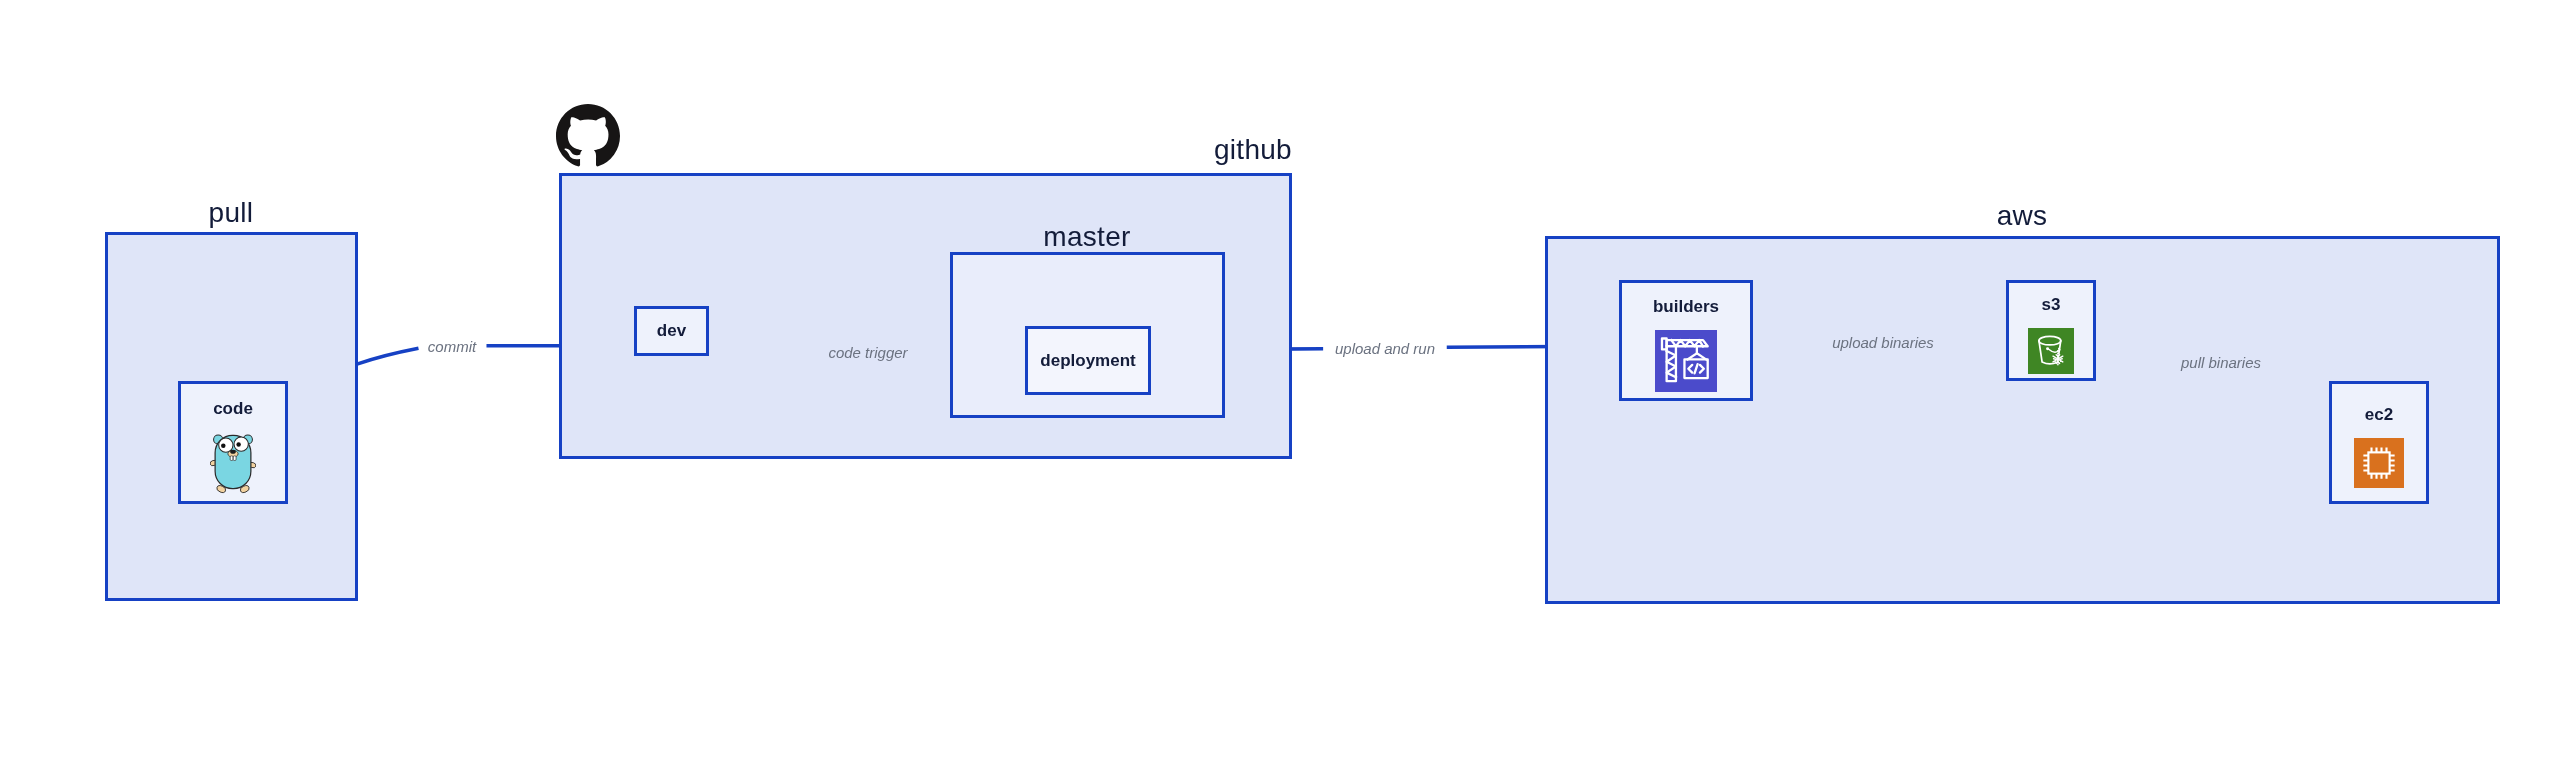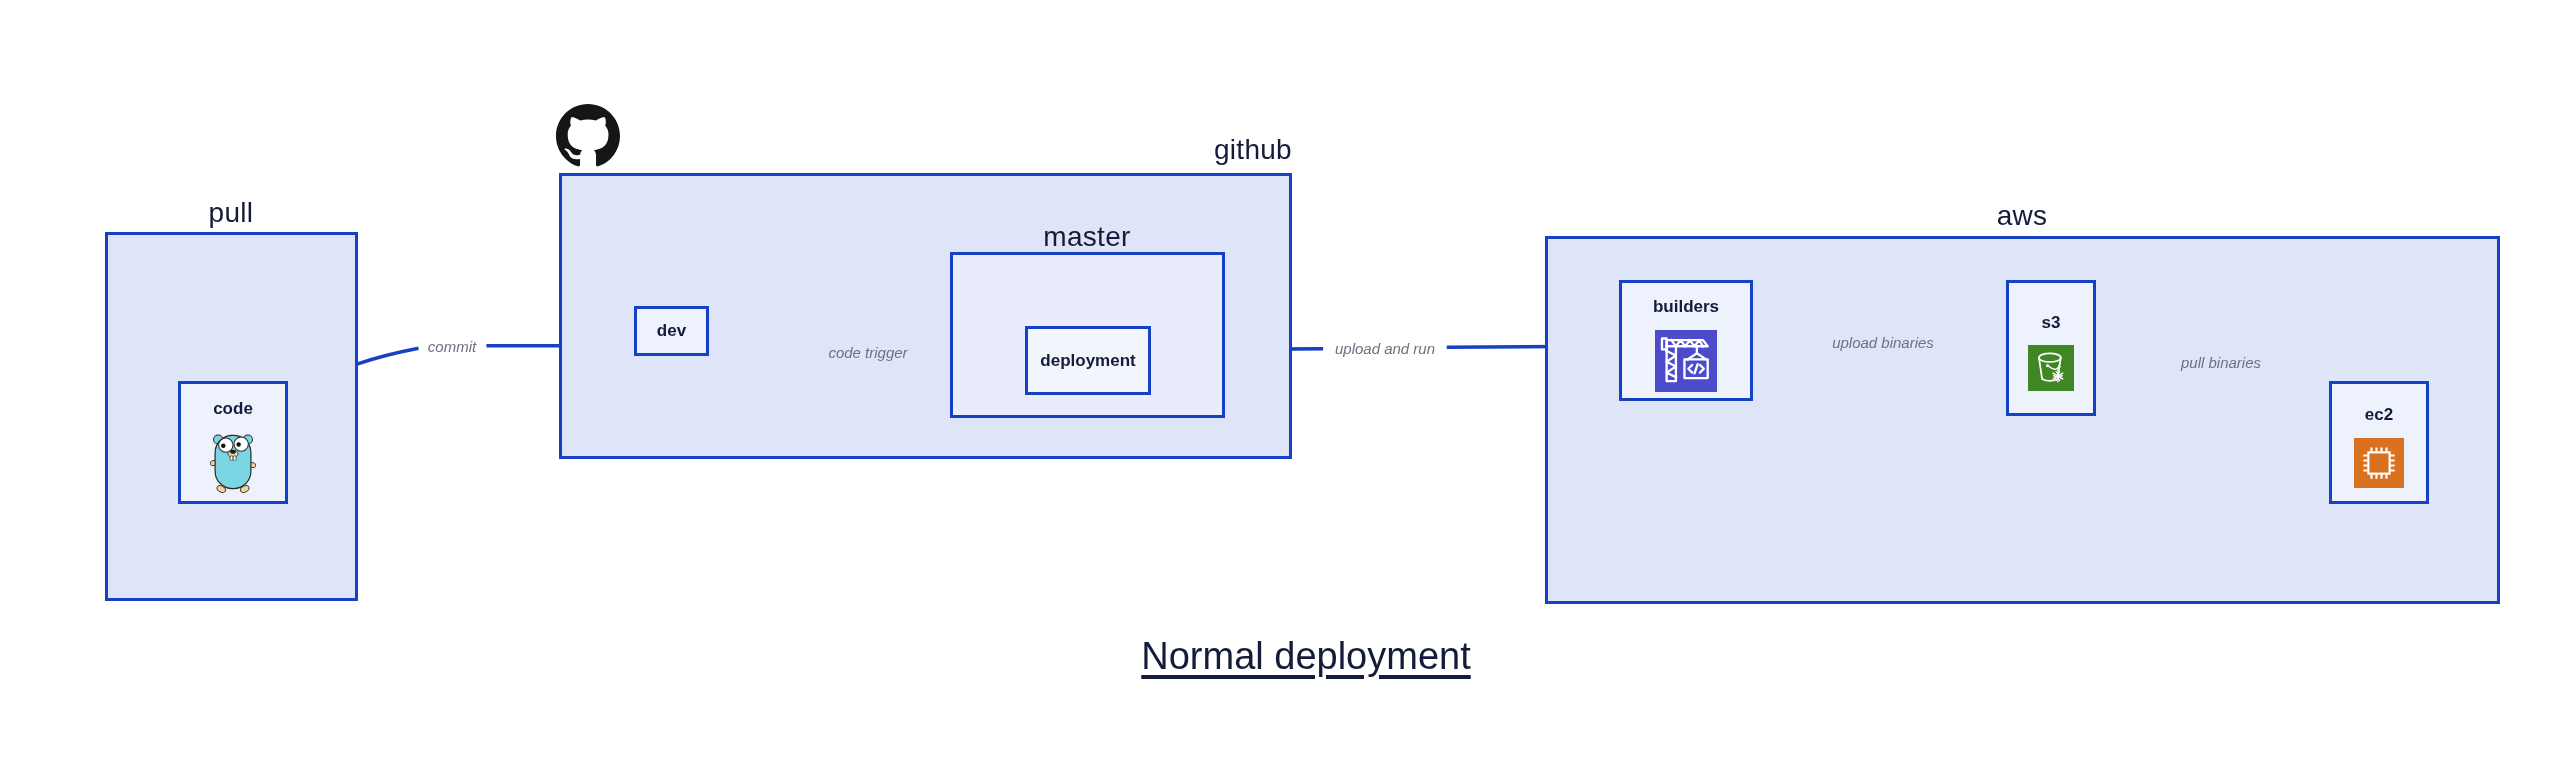--- a/index.html
+++ b/index.html
@@ -142,21 +142,21 @@
         <rect x="38" y="38" width="30" height="24"></rect>
       </g>
       <g stroke="#ffffff" stroke-width="3" fill="none" stroke-linecap="round" stroke-linejoin="round">
         <path d="M48 45 L43 50 L48 55"></path>
         <path d="M58 45 L63 50 L58 55"></path>
         <path d="M55 44 L51 56"></path>
       </g>
     </svg>
   </div>
 
-  <div class="node pad-top" style="left:2006px;top:280px;width:90px;height:136px;">
+  <div class="node pad-top" style="left:2006px;top:280px;width:90px;height:101px;">
     <span class="node-label">s3</span>
     <svg class="icon-tile" width="46" height="46" viewBox="0 0 80 80">
       <rect x="0" y="0" width="80" height="80" fill="var(--s3-bg)"></rect>
       <g stroke="#ffffff" fill="none" stroke-width="3" stroke-linecap="round">
 
         <ellipse cx="38" cy="22" rx="19" ry="7.5"></ellipse>
         <path d="M19 22 L24.5 59 Q38 66 51.5 59 L57 22"></path>
 
         <circle cx="34" cy="36" r="2.6" fill="#ffffff" stroke="none"></circle>
         <path d="M36 37 Q48 47 55 38" stroke-width="2.6"></path>
@@ -188,16 +188,15 @@
       </g>
     </svg>
   </div>
 
   <span class="edge-label" style="left:452px;top:346px;">commit</span>
   <span class="edge-label" style="left:868px;top:352px;">code trigger</span>
   <span class="edge-label" style="left:1385px;top:348px;">upload and run</span>
   <span class="edge-label" style="left:1883px;top:342px;">upload binaries</span>
   <span class="edge-label" style="left:2221px;top:362px;">pull binaries</span>
 
-  <div class="title" style="left:1306px;top:635px;">Normal deployment</div>
 
 </div>
 
 
 </body></html>

